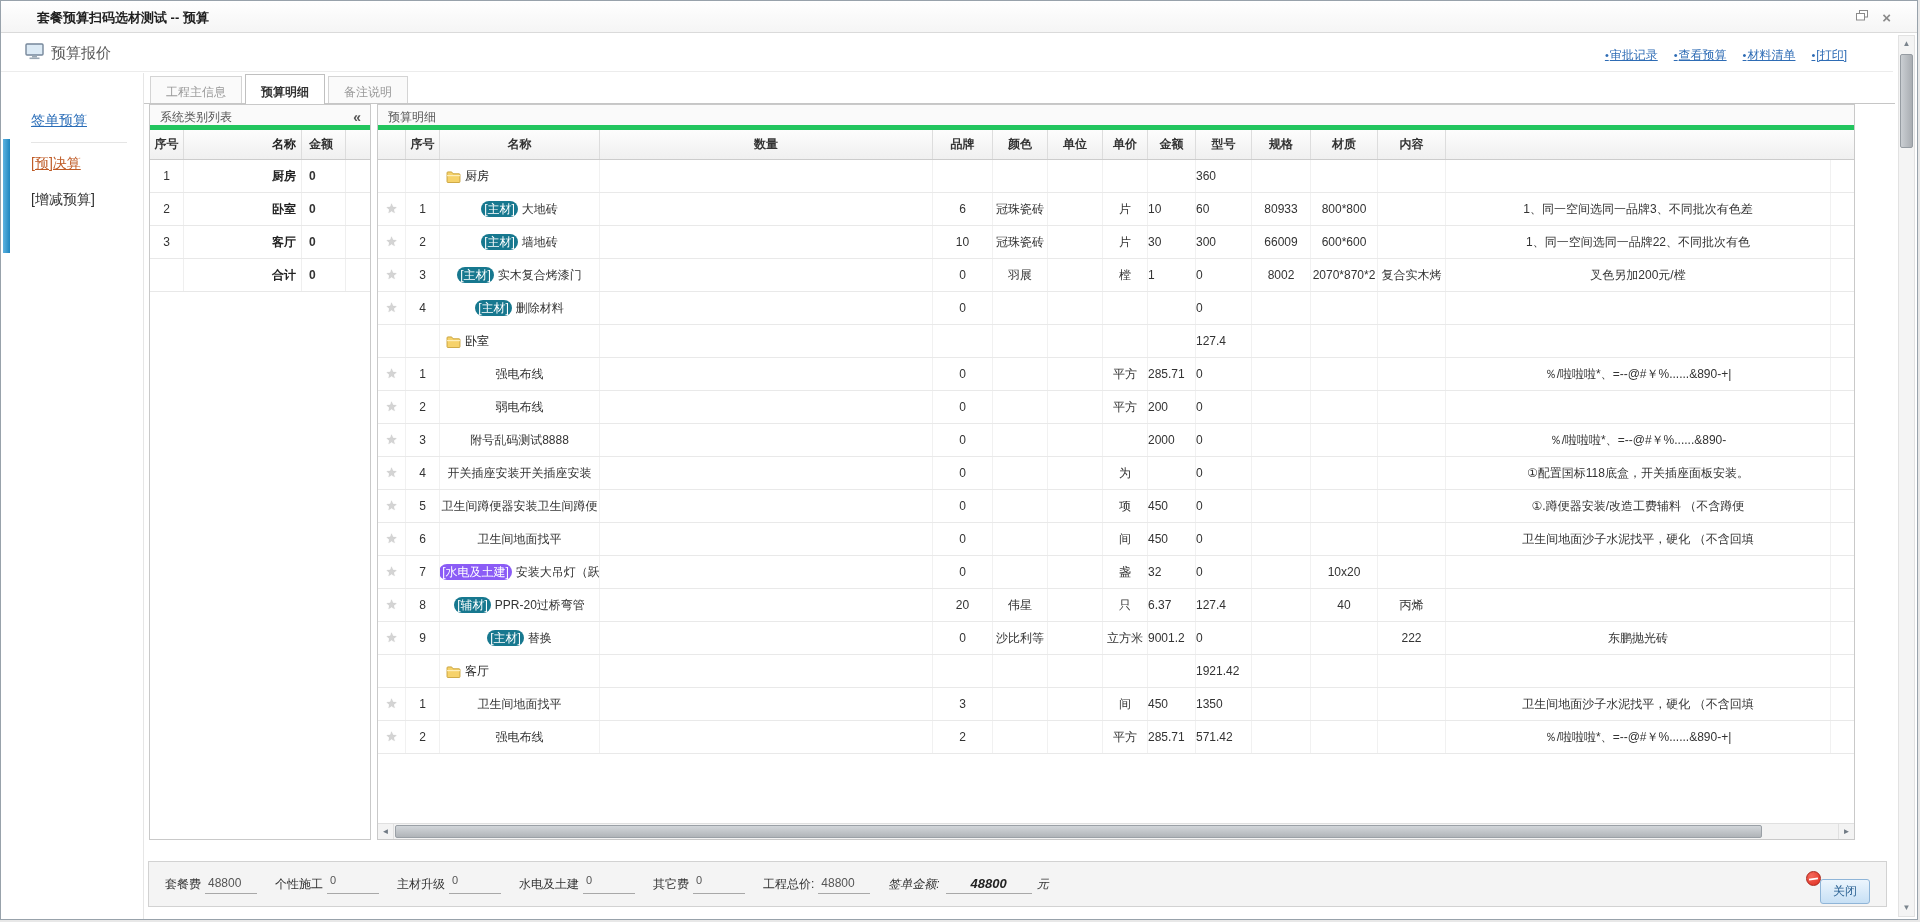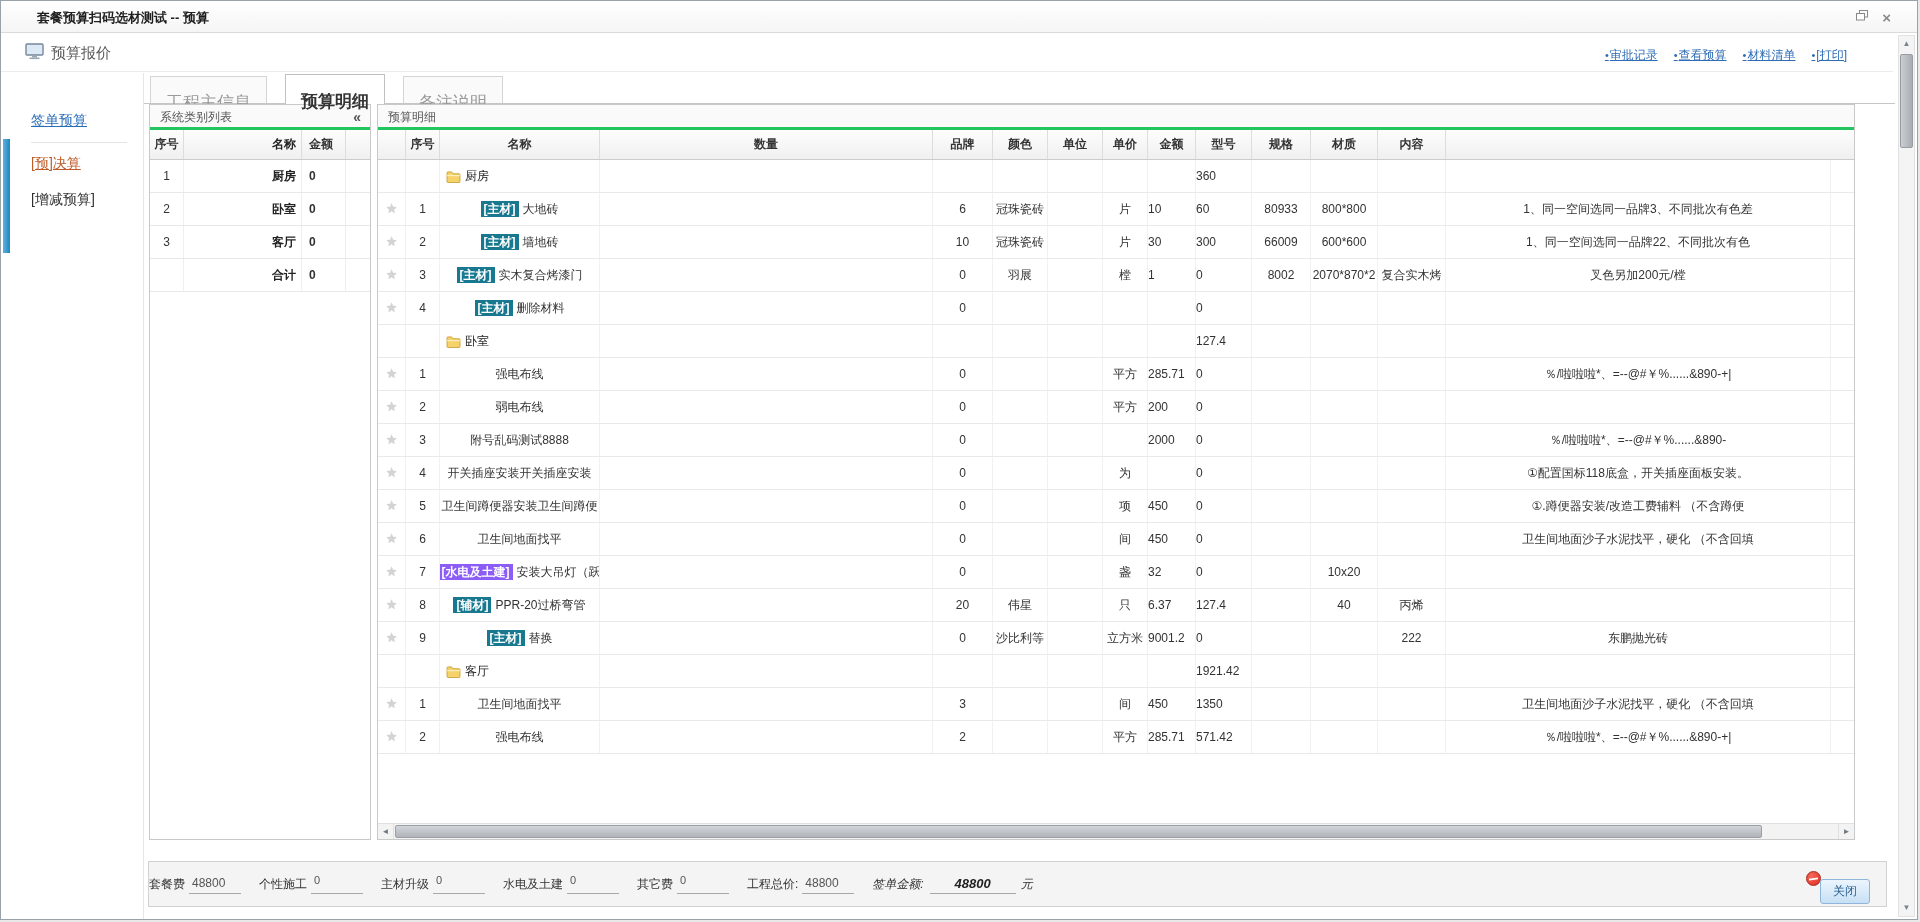--- a/index.html
+++ b/index.html
@@ -27,27 +27,27 @@
   .blue-strip { position:absolute; left:2px; top:66px; width:7px; height:114px; background:linear-gradient(90deg,#5cb2e0,#1f86c0); }
   .side-items { padding:30px 0 0 30px; }
   .side-item { width:96px; padding:9px 0; font-size:14px; cursor:pointer; }
   .side-item.v-active { color:#2a6db8; text-decoration:underline; border-bottom:1px solid #e5e5e5; padding-bottom:12px; margin-bottom:3px; }
   .side-item.v-settle { color:#bf5b26; text-decoration:underline; }
   .side-item.v-plain { color:#2f2f2f; }
 
   
   .main { position:absolute; left:142px; top:72px; right:22px; bottom:0; border-left:1px solid #e6e6e6; }
   .tabbar { height:31px; border-bottom:1px solid #c6c6c6; display:flex; align-items:flex-end; padding-left:6px; background:#fff; }
-  .tab { height:27px; line-height:27px; padding:12px 15px; border:1px solid #d4d4d4; border-bottom:none; background:#fafafa; color:#999; font-size:17px; margin-right:18px; cursor:pointer; }
+  .tab { height:27px; line-height:27px; padding:2px 15px; border:1px solid #d4d4d4; border-bottom:none; background:#fafafa; color:#999; font-size:12px; margin-right:3px; cursor:pointer; }
   .tab.active { background:#fff; color:#333; font-weight:bold; height:30px; line-height:30px; margin-bottom:-1px; border-color:#c0c0c0; z-index:2; }
 
   .panels { position:absolute; top:31px; left:5px; right:40px; bottom:79px; display:flex; gap:6px; }
   .cat-panel { width:222px; border:1px solid #c9c9c9; background:#fff; position:relative; overflow:hidden; }
   .det-panel { flex:1; border:1px solid #c9c9c9; background:#fff; position:relative; overflow:hidden; }
-  .panel-title { height:25px; line-height:25px; background:#fafafa; border-bottom:3px solid #22c55e; color:#555; padding-left:10px; font-size:12px; position:relative; }
+  .panel-title { height:25px; line-height:25px; background:#fafafa; border-bottom:5px solid #22c55e; color:#555; padding-left:10px; font-size:12px; position:relative; }
   .collapse-btn { position:absolute; right:9px; top:0; color:#555; cursor:pointer; font-size:14px; font-weight:bold; }
 
   
   .c-head, .c-row { display:grid; grid-template-columns:34px 118px 44px minmax(10px,1fr); }
   .c-head { height:30px; background:linear-gradient(#fdfdfd,#f0f0f0); border-bottom:1px solid #ccc; }
   .c-head .c-cell { line-height:29px; text-align:center; font-weight:bold; color:#333; border-right:1px solid #ddd; }
   .c-row { height:33px; border-bottom:1px solid #e8e8e8; }
   .c-cell { line-height:32px; border-right:1px solid #efefef; overflow:hidden; white-space:nowrap; color:#333; }
   .c-cell.filler, .c-head .c-cell.filler { border-right:none; }
   .c-cell.seq  { text-align:center; }
@@ -59,33 +59,33 @@
   .d-head { height:30px; background:linear-gradient(#fdfdfd,#f0f0f0); border-bottom:1px solid #ccc; }
   .d-head .d-cell { line-height:29px; text-align:center; font-weight:bold; color:#333; border-right:1px solid #ddd; }
   .d-row { height:33px; border-bottom:1px solid #e9e9e9; background:#fff; }
   .d-cell { line-height:32px; border-right:1px solid #f1f1f1; overflow:hidden; white-space:nowrap; font-size:12px; color:#333; }
   .d-cell:last-child { border-right:none; }
   .d-cell.star { text-align:center; }
   .star-ico { color:#d4d4d4; text-shadow:0 0 1px #b5b5b5; font-size:13px; cursor:pointer; }
   .d-cell.seq { text-align:center; }
   .d-cell.name { display:flex; align-items:center; justify-content:center; gap:4px; padding:0 2px; }
   .d-row.group .d-cell.name { justify-content:flex-start; padding-left:6px; color:#222; }
-  .badge { color:#fff; padding:1px 3px; font-size:12px; line-height:14px; border-radius:0; white-space:nowrap;font-weight:bold; }
+  .badge { color:#fff; padding:1px 3px; font-size:12px; line-height:14px; border-radius:8px; white-space:nowrap; }
   .d-cell.qty, .d-cell.brand, .d-cell.color, .d-cell.unit, .d-cell.model, .d-cell.spec, .d-cell.material, .d-cell.content { text-align:center; }
   .d-cell.price, .d-cell.amount { padding-right:20px; }
 
   
   .hscroll { position:absolute; left:0; right:0; bottom:0; height:16px; background:#f3f3f3; border-top:1px solid #e0e0e0; }
   .hs-btn { position:absolute; top:0; width:16px; height:15px; font-size:8px; color:#707a84; text-align:center; line-height:15px; background:#f3f3f3; cursor:pointer; }
   .hs-left { left:0; border-right:1px solid #e0e0e0; }
   .hs-right { right:0; border-left:1px solid #e0e0e0; }
   .hs-thumb { position:absolute; left:17px; right:92px; top:1px; height:13px; background:linear-gradient(#d2d6da,#b0b4b8); border:1px solid #9aa0a6; border-radius:2px; cursor:pointer; }
 
   
-  .footer { position:absolute; left:4px; right:8px; bottom:12px; height:46px; background:#f4f4f4; border:1px solid #d2d2d2; display:flex; align-items:center; padding-left:0; }
+  .footer { position:absolute; left:4px; right:8px; bottom:12px; height:46px; background:#f4f4f4; border:1px solid #d2d2d2; display:flex; align-items:center; padding-left:16px; }
   .f-group { display:flex; align-items:center; margin-right:18px; }
   .f-label { color:#333; margin-right:4px; white-space:nowrap; }
   .f-val { min-width:52px; border-bottom:1px solid #a8a8a8; color:#555; padding:0 3px; height:19px; line-height:17px; cursor:text; }
   .f-val.small { line-height:11px; font-size:11px; }
   .sign-group { display:flex; align-items:center;font-style:italic; }
   .sign-label { color:#333; margin-right:6px; }
   .sign-val { min-width:86px; text-align:center; font-weight:bold; font-size:13px; color:#222; border-bottom:1px solid #a8a8a8; height:19px; line-height:17px; }
   .sign-unit { margin-left:5px; color:#333; }
   .close-wrap { position:absolute; right:16px; top:10px; width:66px; height:34px; }
   .close-btn { position:absolute; right:0; bottom:2px; width:50px; height:25px; background:linear-gradient(#ecf5fd,#c7e0f5); border:1px solid #8fb5d8; border-radius:3px; color:#2a6193; font-size:12px; text-align:center; line-height:23px; cursor:pointer; }

